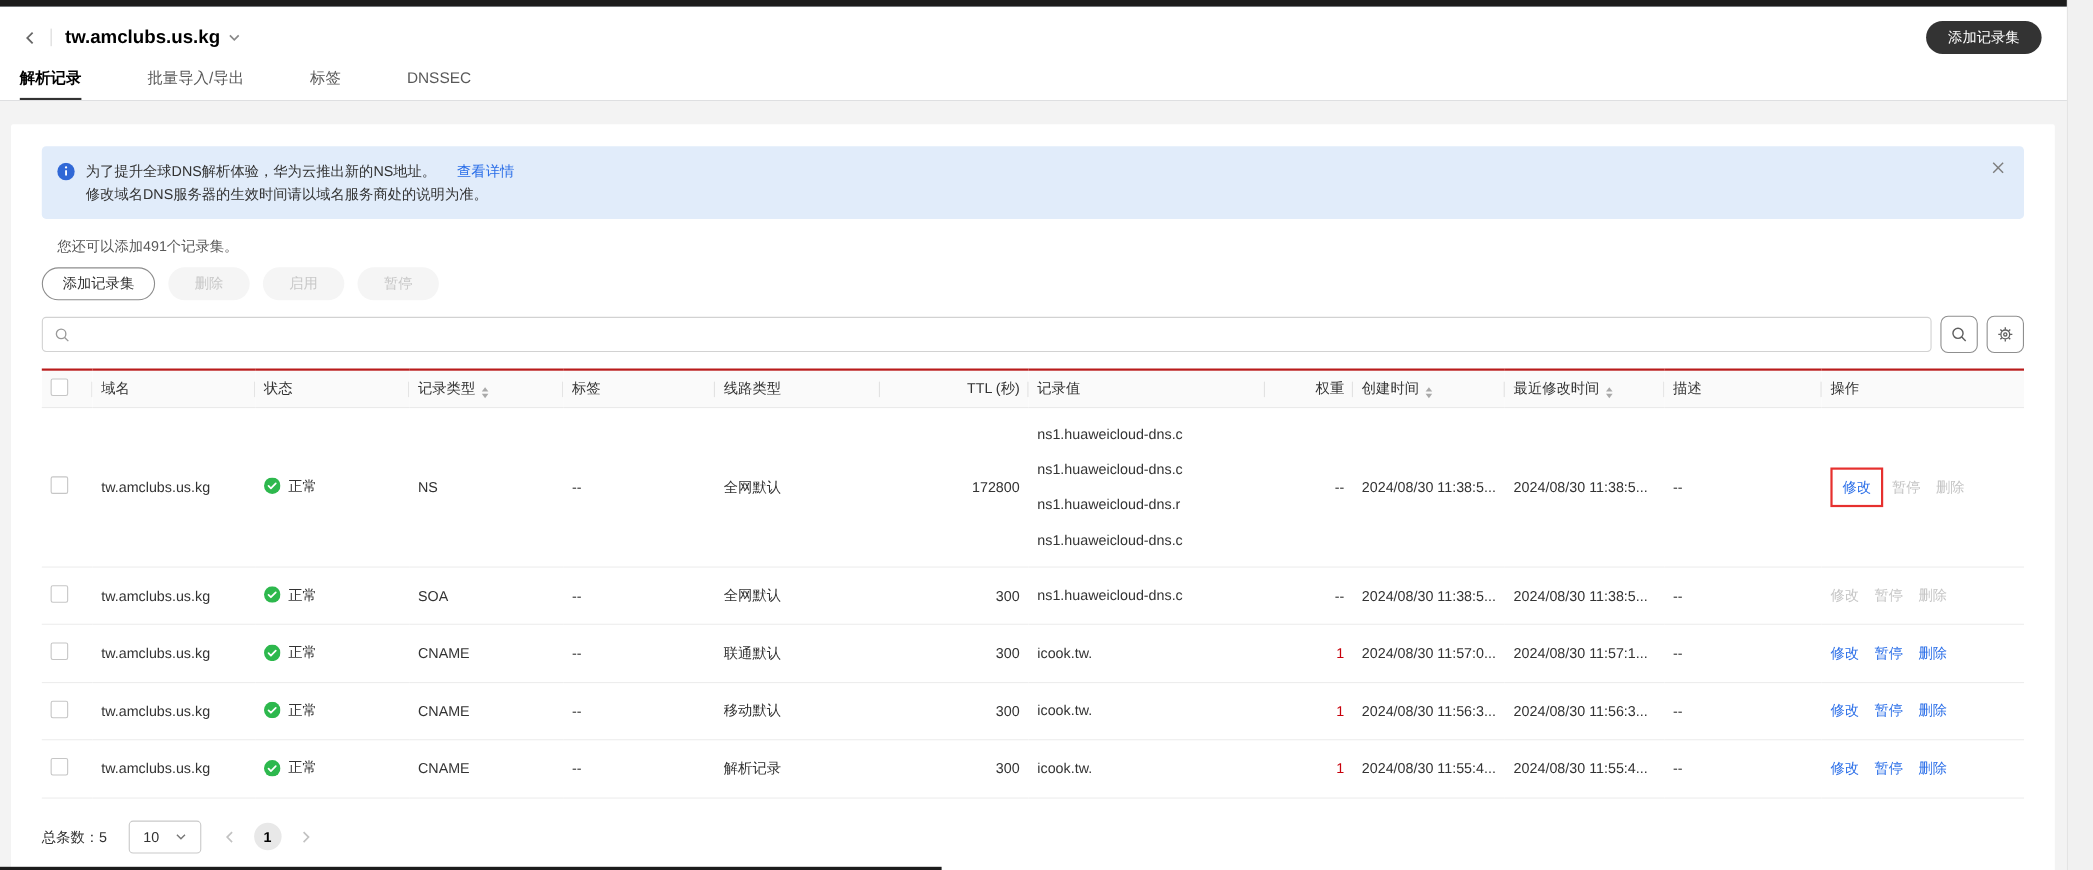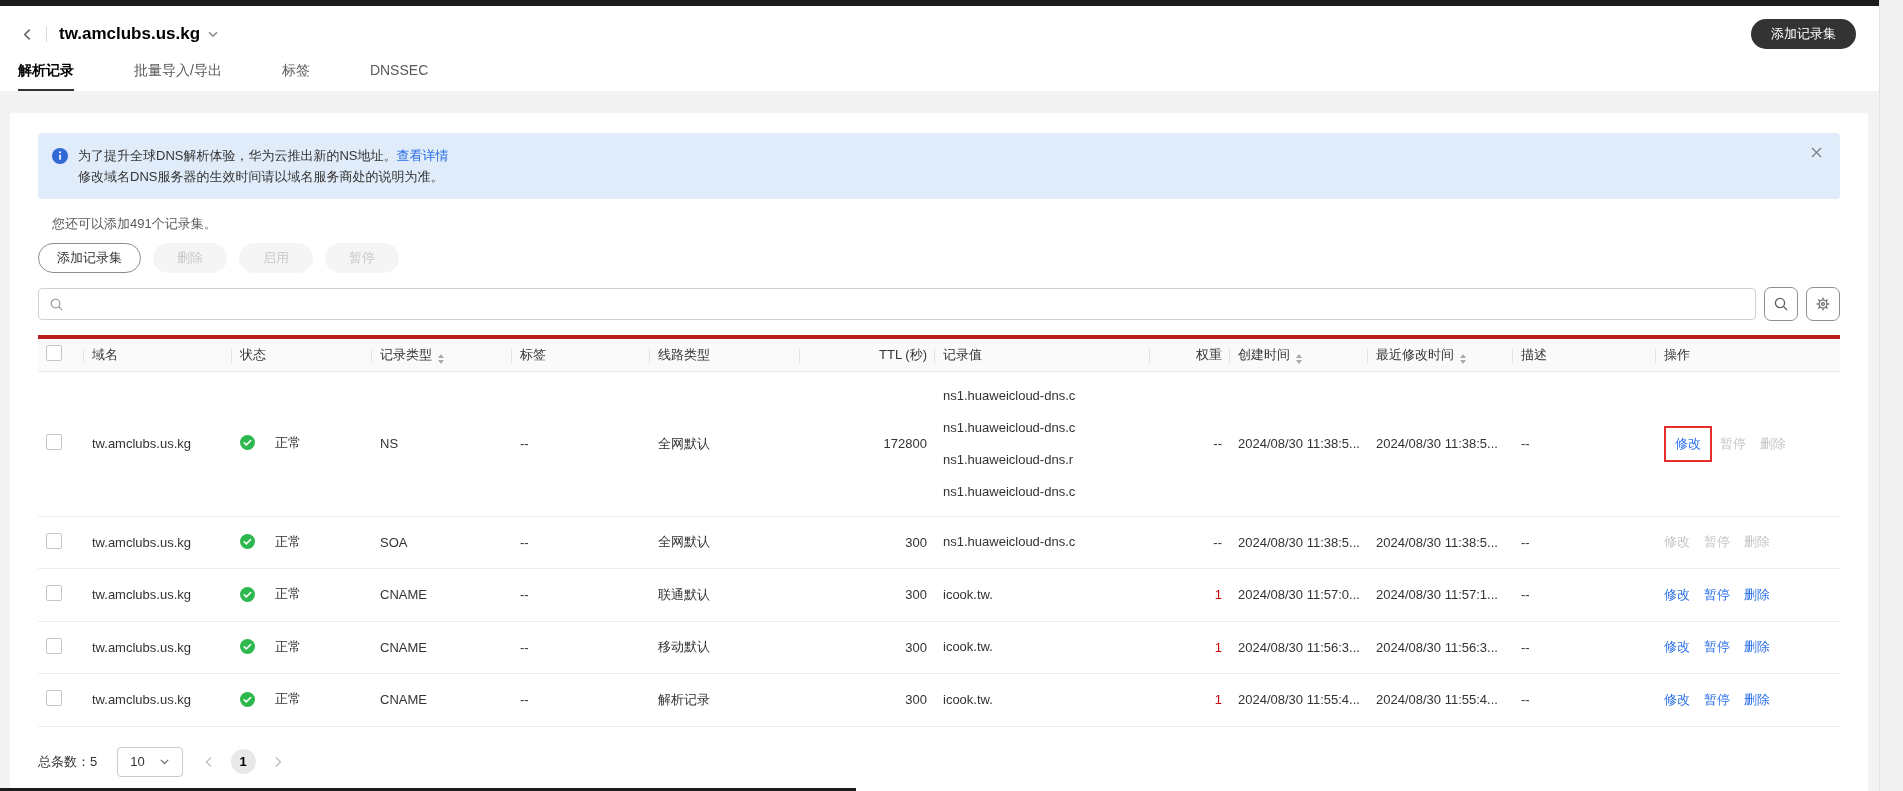--- a/index.html
+++ b/index.html
@@ -23,49 +23,49 @@
   .tab{font-size:14px;color:#595959;padding-bottom:9px;cursor:pointer;border-bottom:2px solid transparent;}
   .tab.active{color:#000;font-weight:bold;border-bottom-color:#333;}
 
   
   .content{flex:1;background:#f3f3f3;padding:22px 12px 0 10px;box-sizing:border-box;}
   .card{background:#fff;border-radius:2px;padding:20px 28px;height:100%;box-sizing:border-box;}
 
   .banner{position:relative;background:var(--banner,#e1ecfa);border-radius:4px;padding:12px 46px 12px 14px;
           display:flex;gap:10px;font-size:13px;line-height:21px;color:#333;}
   .banner-icon{margin-top:3px;flex:0 0 auto;}
-  .banner .link{color:var(--link,#2a6ee8);margin-left:0;cursor:pointer;}
+  .banner .link{color:var(--link,#2a6ee8);margin-left:19px;cursor:pointer;}
   .banner-close{position:absolute;top:14px;right:18px;cursor:pointer;display:flex;}
 
   .quota{font-size:13px;color:#595959;margin:16px 14px 10px;}
   .toolbar{display:flex;gap:12px;}
   .btn-outline{height:30px;padding:0 18px;border:1px solid #8d8d8d;border-radius:16px;background:#fff;
                font-size:13px;color:#333;cursor:pointer;font-family:inherit;}
   .btn-disabled{height:30px;padding:0 24px;border:none;border-radius:16px;background:#f5f5f5;
                 font-size:13px;color:#c8c8c8;font-family:inherit;}
 
   .search-row{display:flex;align-items:center;gap:8px;margin-top:14px;}
   .search-box{flex:1;height:32px;border:1px solid #d2d2d2;border-radius:4px;display:flex;align-items:center;
               padding:0 10px;gap:8px;box-sizing:border-box;background:#fff;}
   .search-box input{border:none;outline:none;flex:1;font-size:13px;color:#333;font-family:inherit;background:transparent;}
   .search-box input::placeholder{color:#b5b5b5;}
   .icon-btn{width:32px;height:32px;border:1px solid #8f8f8f;border-radius:7px;background:#fff;
             display:flex;align-items:center;justify-content:center;flex:0 0 auto;cursor:pointer;}
 
   table{width:100%;border-collapse:collapse;table-layout:fixed;margin-top:14px;font-size:13px;}
-  thead th{background:#fafafa;border-top:4px solid #b91c1c;border-bottom:1px solid #eaeaea;height:34px;
+  thead th{background:#fafafa;border-top:2px solid #b91c1c;border-bottom:1px solid #eaeaea;height:34px;
            text-align:left;font-weight:normal;color:#333;padding:0 8px;position:relative;box-sizing:border-box;}
   thead th:not(:last-child)::after{content:"";position:absolute;right:0;top:10px;height:14px;width:1px;background:#e2e2e2;}
   thead th.ar{text-align:right;}
   tbody td{border-bottom:1px solid #ededed;padding:16px 8px;vertical-align:middle;color:#333;}
   td.ar{text-align:right;}
   td.vals{padding:8px;}
   .val{line-height:18px;padding:7px 0;}
   .cb{display:inline-block;width:14px;height:14px;border:1px solid #c6c6c6;border-radius:2px;background:#fff;cursor:pointer;}
-  .status{display:inline-flex;align-items:center;gap:20px;}
+  .status{display:inline-flex;align-items:center;gap:7px;}
   .sort{display:inline-flex;flex-direction:column;gap:2px;margin-left:6px;vertical-align:1px;cursor:pointer;}
   .sort i{display:block;width:0;height:0;border-left:3.5px solid transparent;border-right:3.5px solid transparent;}
   .sort .up{border-bottom:4px solid #a9a9a9;}
   .sort .dn{border-top:4px solid #a9a9a9;}
   .ops{white-space:nowrap;}
   .op{color:var(--link,#2a6ee8);margin-right:14px;cursor:pointer;}
   .op.off{color:#c5c5c5;cursor:default;}
   .red-box{display:inline-block;border:2px solid var(--annot,#e6302e);padding:7px 9px;margin-right:8px;}
   .red-box .op{margin-right:0;}
   .wred{color:var(--wred,#c7000b);}

